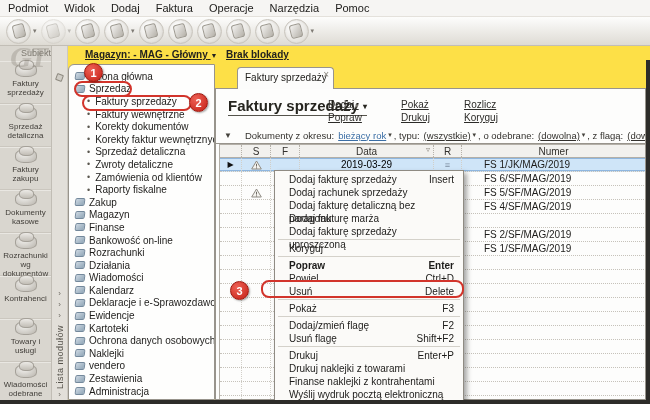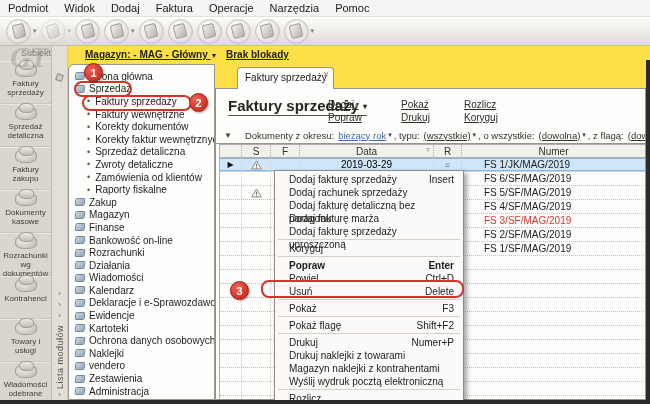--- a/index.html
+++ b/index.html
@@ -427,21 +427,21 @@
       </div>
 
     <div class="filterrow">
       <span class="funnel">▼</span>
       <span class="fsep">Dokumenty z okresu:</span>
       <span class="flink blue">bieżący rok</span>
         <span class="flc">▾</span>
       <span class="fsep">, typu:</span>
       <span class="flink">(wszystkie)</span>
         <span class="flc">▾</span>
-      <span class="fsep">, o wszystkie:</span>
+      <span class="fsep">, o odebrane:</span>
       <span class="flink">(dowolna)</span>
         <span class="flc">▾</span>
       <span class="fsep">, z flagą:</span>
       <span class="flink">(dowolna)</span>
     </div>
 
     <div class="table">
       <div class="thead">
         <span class="th c0"></span>
         <span class="th c1">S</span>
@@ -536,21 +536,20 @@
                 <path d="M5.5 1 L10.3 9 H0.7 Z" fill="#f5f4f0" stroke="#8f8b83"></path>
                 <line x1="5.5" y1="3.8" x2="5.5" y2="6.6" stroke="#6e6a63"></line>
                 <circle cx="5.5" cy="7.9" r="0.55" fill="#6e6a63"></circle>
               </svg>
             </span>
             <span class="td c2"></span>
             <span class="td c3"></span>
             <span class="td c4">
               <span class="rmk">≡</span>
             </span>
-            <span class="td c5">FS 3/SF/MAG/2019</span>
           </div>
           <div class="trow">
             <span class="td c0">
               <span class="arrow">▶</span>
             </span>
             <span class="td c1">
               <svg class="warn" width="11" height="10" viewBox="0 0 11 10">
                 <path d="M5.5 1 L10.3 9 H0.7 Z" fill="#f5f4f0" stroke="#8f8b83"></path>
                 <line x1="5.5" y1="3.8" x2="5.5" y2="6.6" stroke="#6e6a63"></line>
                 <circle cx="5.5" cy="7.9" r="0.55" fill="#6e6a63"></circle>
@@ -836,34 +835,38 @@
         <span class="mi-sc">Ctrl+D</span>
       </div>
       <div class="mi f-annotated f-separator_after">
         <span class="mi-label">Usuń</span>
         <span class="mi-sc">Delete</span>
       </div>
       <div class="mi f-separator_after">
         <span class="mi-label">Pokaż</span>
         <span class="mi-sc">F3</span>
       </div>
+      <div class="mi">
+        <span class="mi-label">Dodaj/zmień flagę</span>
+        <span class="mi-sc">F2</span>
+      </div>
       <div class="mi f-separator_after">
-        <span class="mi-label">Pokaż flagę</span>
+        <span class="mi-label">Usuń flagę</span>
         <span class="mi-sc">Shift+F2</span>
       </div>
       <div class="mi">
         <span class="mi-label">Drukuj</span>
-        <span class="mi-sc">Numer+P</span>
+        <span class="mi-sc">Enter+P</span>
       </div>
       <div class="mi">
         <span class="mi-label">Drukuj naklejki z towarami</span>
         <span class="mi-sc"></span>
       </div>
       <div class="mi">
-        <span class="mi-label">Magazyn naklejki z kontrahentami</span>
+        <span class="mi-label">Finanse naklejki z kontrahentami</span>
         <span class="mi-sc"></span>
       </div>
       <div class="mi f-separator_after">
         <span class="mi-label">Wyślij wydruk pocztą elektroniczną</span>
         <span class="mi-sc"></span>
       </div>
       <div class="mi">
         <span class="mi-label">Rozlicz</span>
         <span class="mi-sc"></span>
       </div>

